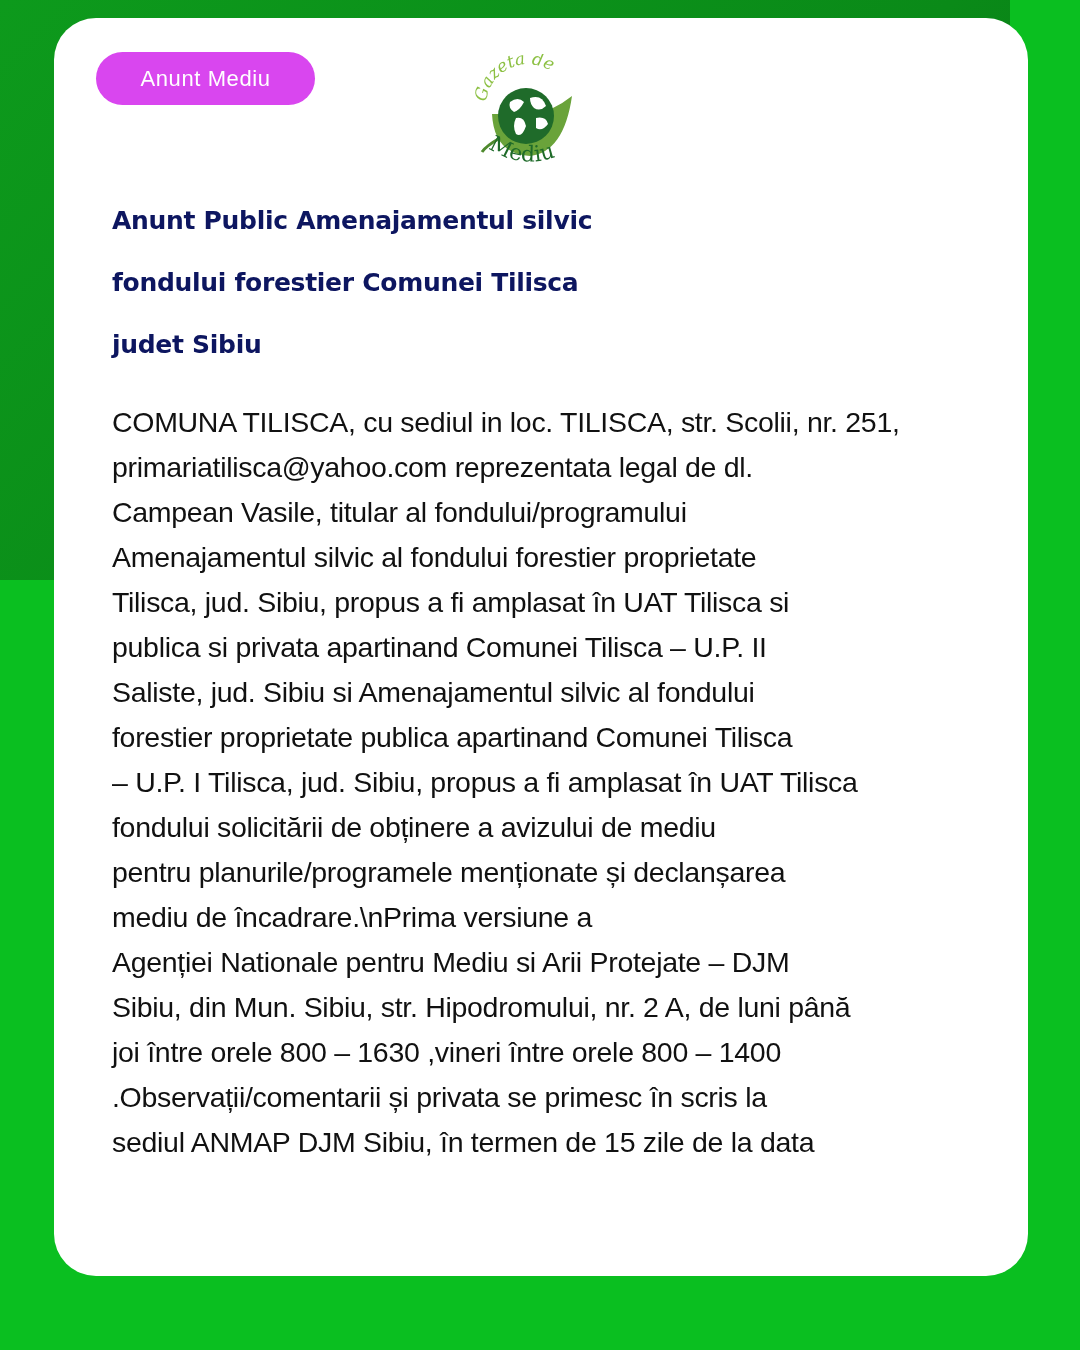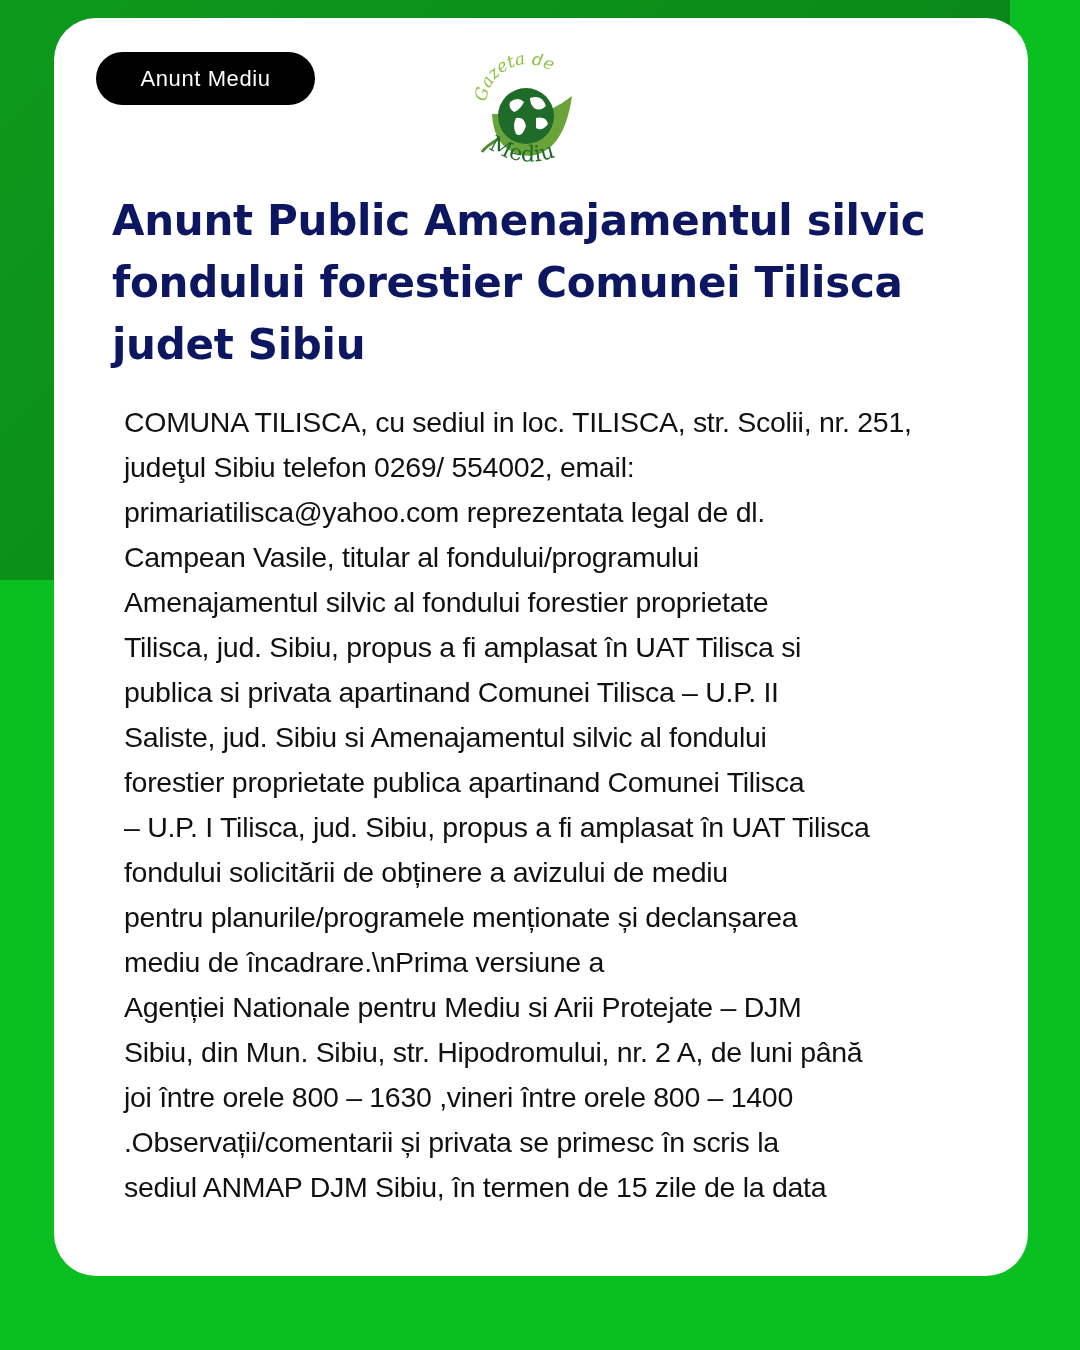--- a/index.html
+++ b/index.html
@@ -20,53 +20,52 @@
       left: 54px; top: 18px;
       width: 974px; height: 1258px;
       background: #ffffff;
       border-radius: 42px;
       overflow: hidden;
     }
     .badge {
       position: absolute;
       left: 42px; top: 34px;
       width: 219px; height: 53px;
-      background: #000000;
+      background: #d946ef;
       border-radius: 27px;
       color: #ffffff;
       font-size: 22px;
       letter-spacing: 0.6px;
       display: flex; align-items: center; justify-content: center;
     }
     .logo {
       position: absolute;
       left: 418px; top: 36px;
       width: 110px; height: 120px;
     }
     .title {
       position: absolute;
       left: 58px; top: 172px;
       width: 880px;
       color: #0d1660;
       font-family: "DejaVu Sans", sans-serif;
       font-weight: bold;
-      font-size: 42px;
+      font-size: 25px;
       line-height: 62px;
       letter-spacing: -0.3px;
     }
     .body-text {
       position: absolute;
       left: 58px; top: 382px;
       width: 880px;
       color: #111111;
       font-family: "Liberation Sans", sans-serif;
       font-size: 28.5px;
       line-height: 45px;
       letter-spacing: -0.3px;
-      margin-left: 12px;
     }
     .body-text .line { display: block; white-space: nowrap; }
     .bottom-strip {
       position: absolute;
       left: 0; top: 1276px;
       width: 1080px; height: 74px;
       background: #0abf20;
     }
   </style>
 </head>
@@ -105,21 +104,20 @@
   </div>
 
   <h1 class="title">
     <span class="line" style="display:block">Anunt Public Amenajamentul silvic</span>
     <span class="line" style="display:block">fondului forestier Comunei Tilisca</span>
     <span class="line" style="display:block">judet Sibiu</span>
   </h1>
 
   <div class="body-text">
     <span class="line">COMUNA TILISCA, cu sediul in loc. TILISCA, str. Scolii, nr. 251,</span>
-    <span class="line">judeţul Sibiu telefon 0269/ 554002, email:</span>
     <span class="line">primariatilisca@yahoo.com reprezentata legal de dl.</span>
     <span class="line">Campean Vasile, titular al fondului/programului</span>
     <span class="line">Amenajamentul silvic al fondului forestier proprietate</span>
     <span class="line">Tilisca, jud. Sibiu, propus a fi amplasat în UAT Tilisca si</span>
     <span class="line">publica si privata apartinand Comunei Tilisca – U.P. II</span>
     <span class="line">Saliste, jud. Sibiu si Amenajamentul silvic al fondului</span>
     <span class="line">forestier proprietate publica apartinand Comunei Tilisca</span>
     <span class="line">– U.P. I Tilisca, jud. Sibiu, propus a fi amplasat în UAT Tilisca</span>
     <span class="line">fondului solicitării de obținere a avizului de mediu</span>
     <span class="line">pentru planurile/programele menționate și declanșarea</span>

